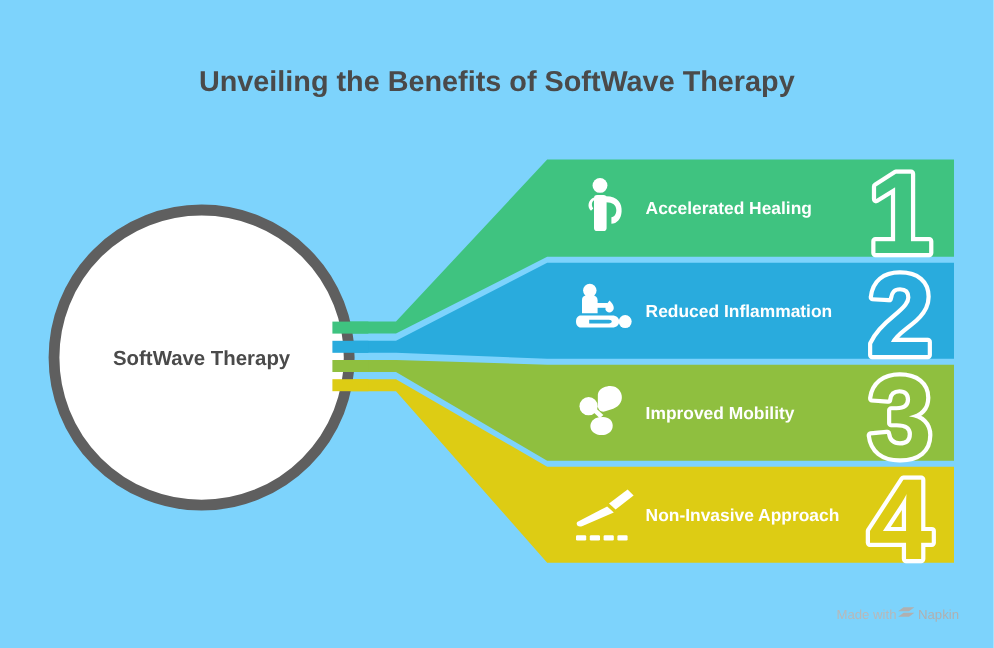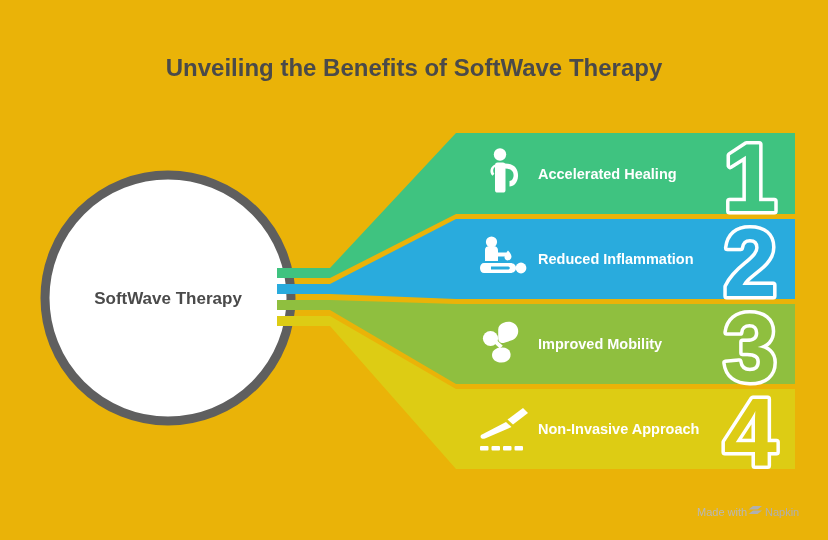--- a/index.html
+++ b/index.html
@@ -12,21 +12,21 @@
     width: 828px;
     height: 540px;
     overflow: hidden;
     font-family: "Liberation Sans", sans-serif;
     position: relative;
   }
   #stage {
     position: relative;
     width: 828px;
     height: 540px;
-    background: #eab308;
+    background: #7dd3fc;
   }
   #infographic {
     position: absolute;
     left: 0;
     top: 0;
     width: 828px;
     height: 540px;
     display: block;
   }
   .title-text {

